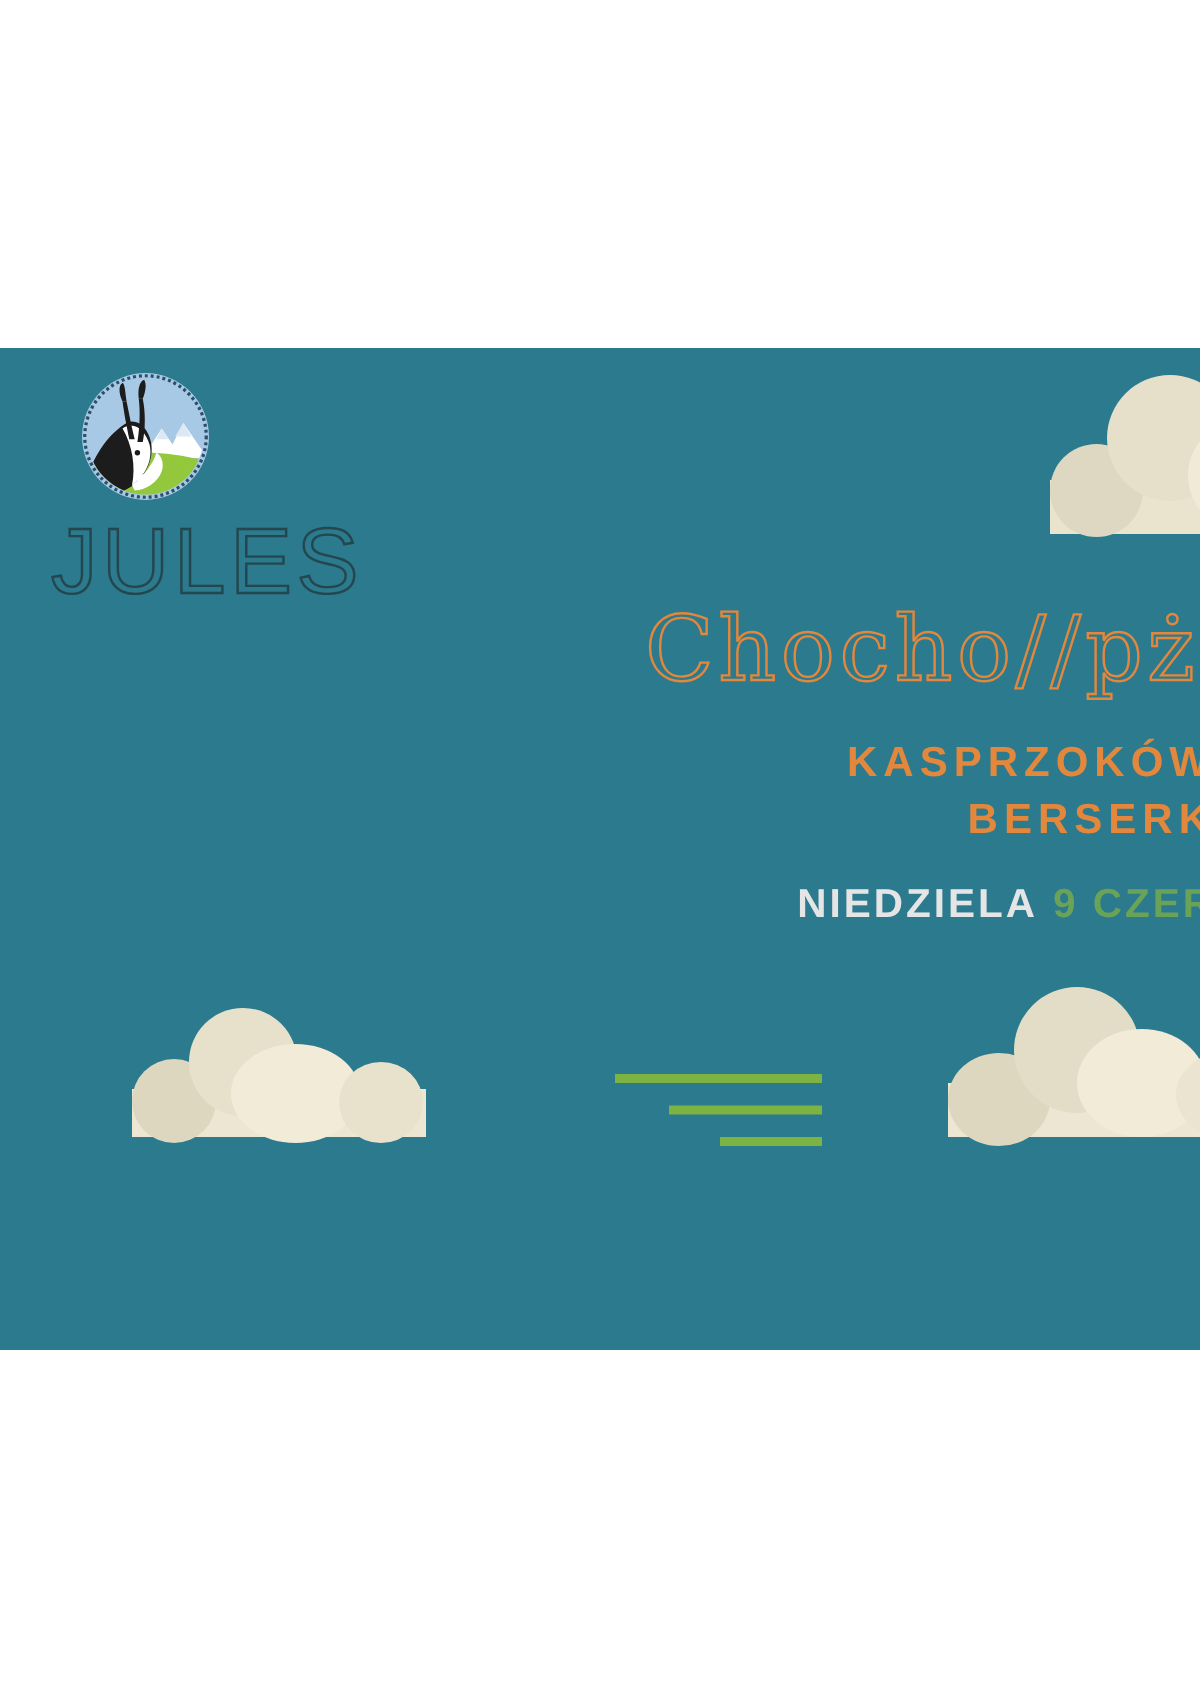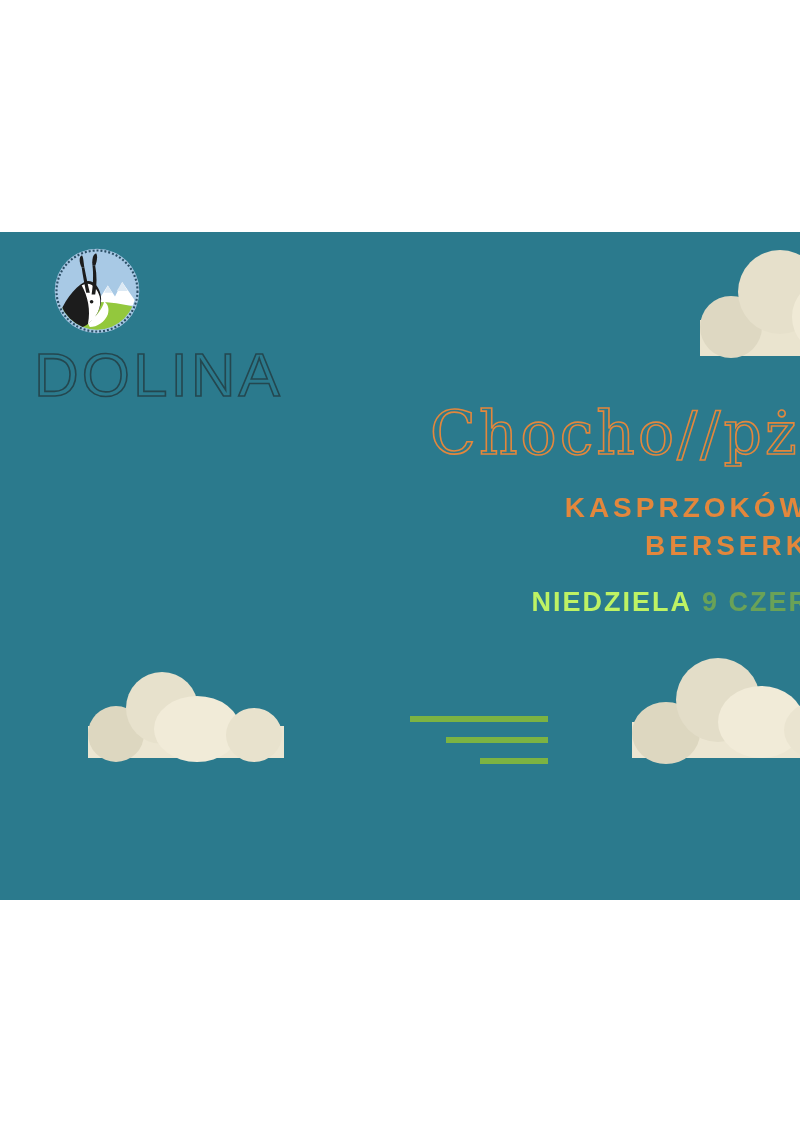--- a/index.html
+++ b/index.html
@@ -153,21 +153,21 @@
   #event-date-line {
     margin: 22px 0 0 0;
     width: 380px;
     text-align: right;
     font-family: "Liberation Sans", sans-serif;
     font-size: 27px;
     font-weight: bold;
     letter-spacing: 2px;
     white-space: nowrap;
   }
-  #event-date-weekday { color: #bef264; }
+  #event-date-weekday { color: #e5e5e5; }
   #event-date-value   { color: #6aa257; margin-left: 10px; }
 
   
   #bottom-band {
     position: absolute;
     left: 0;
     top: 782px;
     width: 800px;
     height: 118px;
     background: #6aa257;
@@ -256,21 +256,21 @@
           <path d="M33 44 C42 38 50 46 53 56 C56 68 49 80 40 86 C43 72 40 56 33 44 Z" fill="#ffffff"></path>
           <path d="M40 86 C48 80 56 70 58 62 C62 64 64 70 62 76 C59 84 50 90 42 90 Z" fill="#ffffff"></path>
           <path d="M36 24 C38 34 40 44 42 52 L38 52 C36 42 34 32 33 24 Z" fill="#1c1c1c"></path>
           <path d="M33 24 C30 18 30 12 33 10 C35 12 35 18 36 24 Z" fill="#1c1c1c"></path>
           <path d="M48 22 C50 32 50 44 48 54 L44 54 C46 42 46 30 45 22 Z" fill="#1c1c1c"></path>
           <path d="M45 22 C44 14 46 9 49 8 C51 11 50 17 48 22 Z" fill="#1c1c1c"></path>
           <ellipse cx="49" cy="82" rx="5" ry="4" fill="#ffffff"></ellipse>
           <circle cx="44" cy="62" r="2" fill="#1c1c1c"></circle>
         </g>
       </svg>
-      <div id="brand-wordmark">DOLINA</div>
+      <div id="brand-wordmark">JULES</div>
     </div>
 
     <div id="headline-block">
       <div id="event-title">Chocho//pż</div>
       <div id="event-subtitle">
         <div>KASPRZOKÓW</div>
         <div>BERSERK</div>
       </div>
       <div id="event-date-line">
         <span id="event-date-weekday">NIEDZIELA</span><span id="event-date-value">9 CZER</span>

